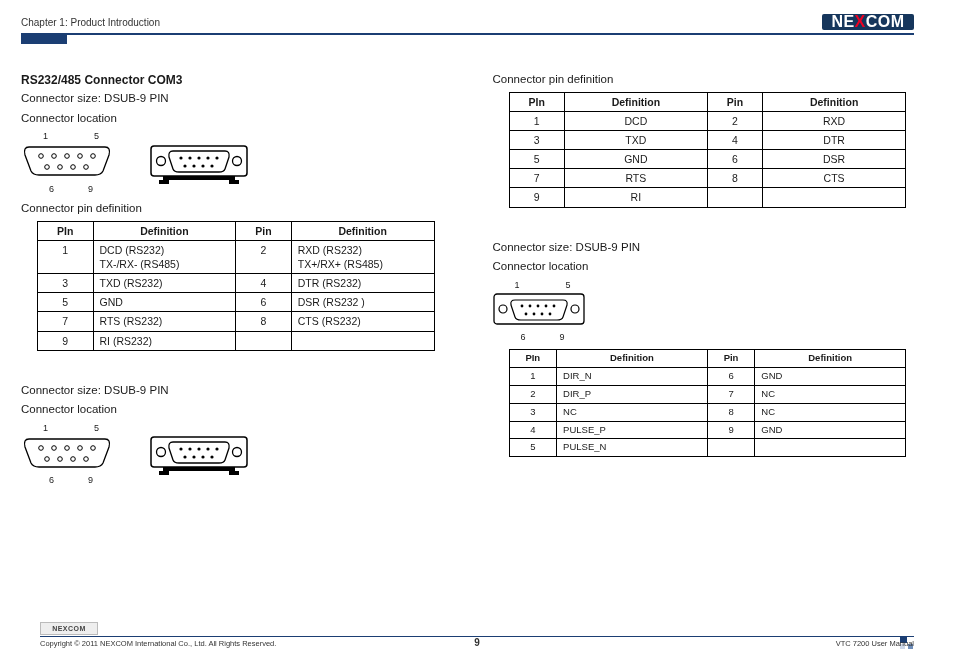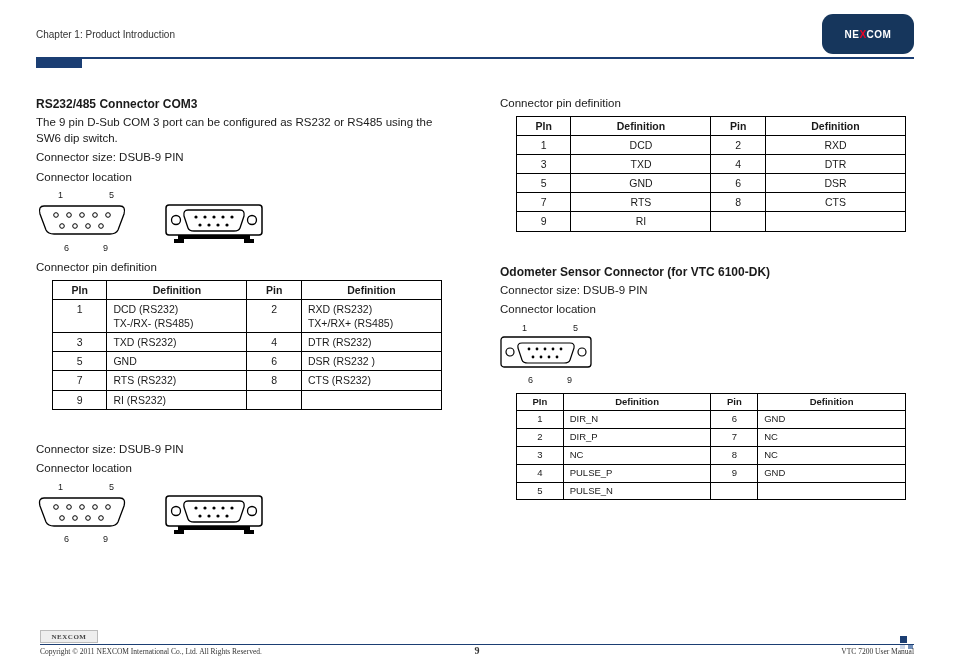--- a/index.html
+++ b/index.html
@@ -1,39 +1,39 @@
 <!DOCTYPE html>
 <html><head>
 <meta charset="utf-8">
 <style>
   * { box-sizing: border-box; margin: 0; padding: 0; }
   html, body { width: 954px; height: 672px; font-family: "Segoe UI", Arial, sans-serif; color: #1a1a1a; background: #fff; }
-  .page { width: 954px; height: 672px; padding: 14px 40px 10px 36px; position: relative; }
+  .page { width: 954px; height: 672px; padding: 14px 40px 10px 21px; position: relative; }
   .topbar { display: flex; justify-content: space-between; align-items: center; font-size: 10px; color: #333; }
-  .logo-top { width: 92px; height: 40px; background: #16365c; border-radius: 11px; display: flex; align-items: center; justify-content: center; color: #fff; font-weight: 700; font-size: 10px; letter-spacing: 0.5px; }
+  .logo-top { width: 92px; height: 16px; background: #16365c; border-radius: 2px; display: flex; align-items: center; justify-content: center; color: #fff; font-weight: 700; font-size: 16px; letter-spacing: 0.5px; }
   .logo-top .x { color: #e02; }
   .rule-thick { border: 0; border-top: 2px solid #1b3e73; margin-top: 3px; }
   .accent { width: 46px; height: 10px; background: #1b3e73; margin-top: -1px; }
   .columns { display: flex; gap: 50px; margin-top: 28px; }
   .col { flex: 1 1 0; font-size: 11.5px; line-height: 1.35; }
   .h { font-weight: 700; font-size: 12px; margin-bottom: 3px; }
   .p { margin-bottom: 4px; }
   .conn-row { display: flex; align-items: center; gap: 28px; margin: 4px 0 6px 0; }
   .db9 { position: relative; width: 100px; }
   .db9-labels-top, .db9-labels-bot { display: flex; justify-content: space-between; font-size: 9px; padding: 0 22px; }
   .db9-labels-bot { padding: 0 28px; }
   .db9-shell { margin: 1px auto; }
   table { border-collapse: collapse; width: 100%; font-size: 10.5px; }
   table.sm { font-size: 9.5px; }
   th, td { border: 1px solid #000; padding: 2px 6px; text-align: left; vertical-align: top; }
   th { font-weight: 700; text-align: center; }
   td.c { text-align: center; }
   .table-wrap { margin: 4px 8px 10px 16px; }
   .sec-gap { height: 22px; }
-  .footer { position: absolute; left: 40px; right: 40px; bottom: 16px; font-family: Liberation Serif, serif; }
+  .footer { position: absolute; left: 40px; right: 40px; bottom: 24px; }
   .rule-thin { border: 0; border-top: 1.5px solid #1b3e73; }
   .footer-row { display: flex; justify-content: space-between; align-items: flex-end; font-size: 7.5px; color: #333; margin-top: 2px; }
   .logo-bot { width: 58px; height: 13px; background: #eee; border: 1px solid #bbb; display: flex; align-items: center; justify-content: center; font-size: 7px; font-weight: 700; letter-spacing: 0.5px; color: #444; margin-bottom: 1px; }
   .pagenum { font-weight: 700; font-size: 10px; position: absolute; left: 50%; transform: translateX(-50%); bottom: 0; }
   .corner { position: absolute; right: 40px; bottom: 22px; width: 14px; height: 14px; }
   .corner div { position: absolute; background: #1b3e73; }
   .corner .a { width: 7px; height: 7px; left: 0; top: 0; }
   .corner .b { width: 5px; height: 5px; left: 8px; top: 8px; background: #6f8db8; }
   .corner .c { width: 5px; height: 5px; left: 0; top: 8px; background: #cbd6e8; }
 </style>
@@ -50,21 +50,20 @@
         <span>COM</span>
     </div>
   </div>
   <hr class="rule-thick">
   <div class="accent"></div>
 
   <div class="columns">
 
     <div class="col">
       <div class="h">RS232/485 Connector COM3</div>
-      <div class="p">The 9 pin D-Sub COM 3 port can be configured as RS232 or RS485 using the SW6 dip switch.</div>
       <div class="p">Connector size: DSUB-9 PIN</div>
       <div class="p">Connector location</div>
 
       <div class="conn-row">
         <div class="db9">
           <div class="db9-labels-top">
               <span>1</span>
               <span>5</span>
             </div>
           <svg class="db9-shell" width="92" height="34" viewBox="0 0 92 34">
@@ -245,21 +244,20 @@
                 <td class="c">9</td>
                 <td class="c">RI</td>
                 <td class="c"></td>
                 <td class="c"></td>
               </tr>
         </tbody>
           </table>
       </div>
 
       <div class="sec-gap"></div>
-      <div class="h">Odometer Sensor Connector (for VTC 6100-DK)</div>
       <div class="p">Connector size: DSUB-9 PIN</div>
       <div class="p">Connector location</div>
 
       <div class="conn-row">
         <div class="db9">
           <div class="db9-labels-top">
               <span>1</span>
               <span>5</span>
             </div>
           <svg class="db9-shell" width="92" height="34" viewBox="0 0 92 34">

